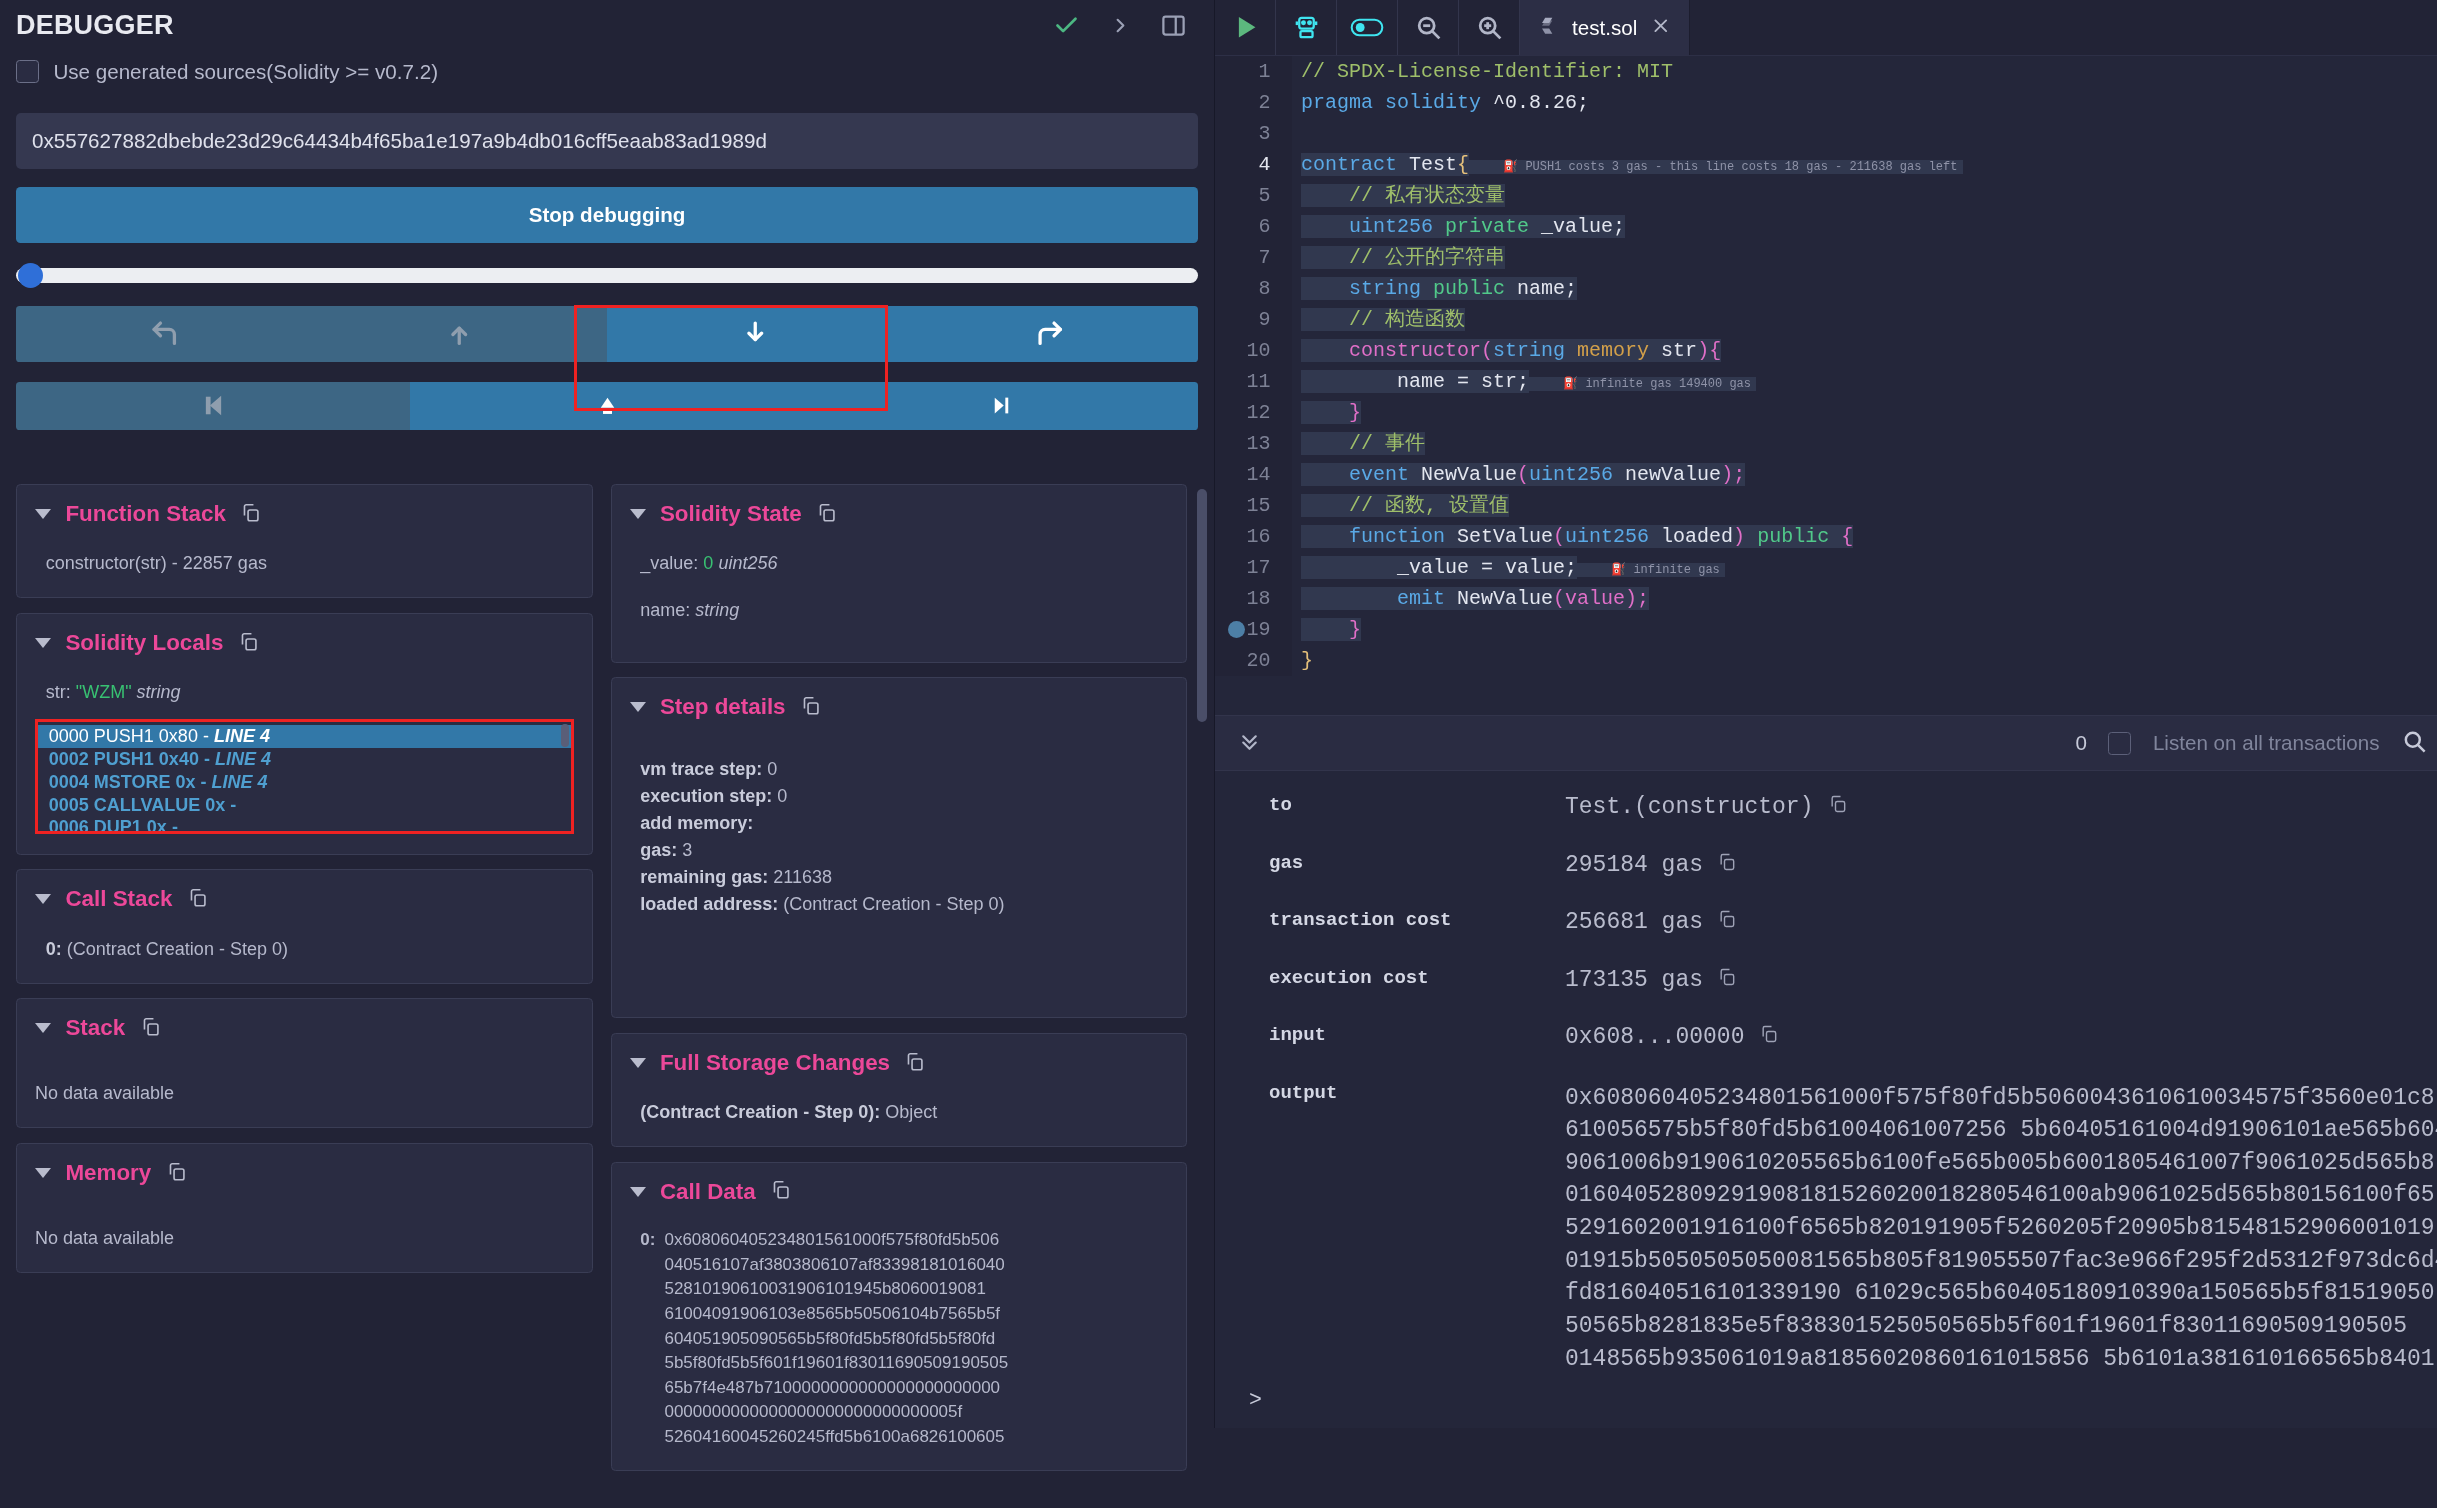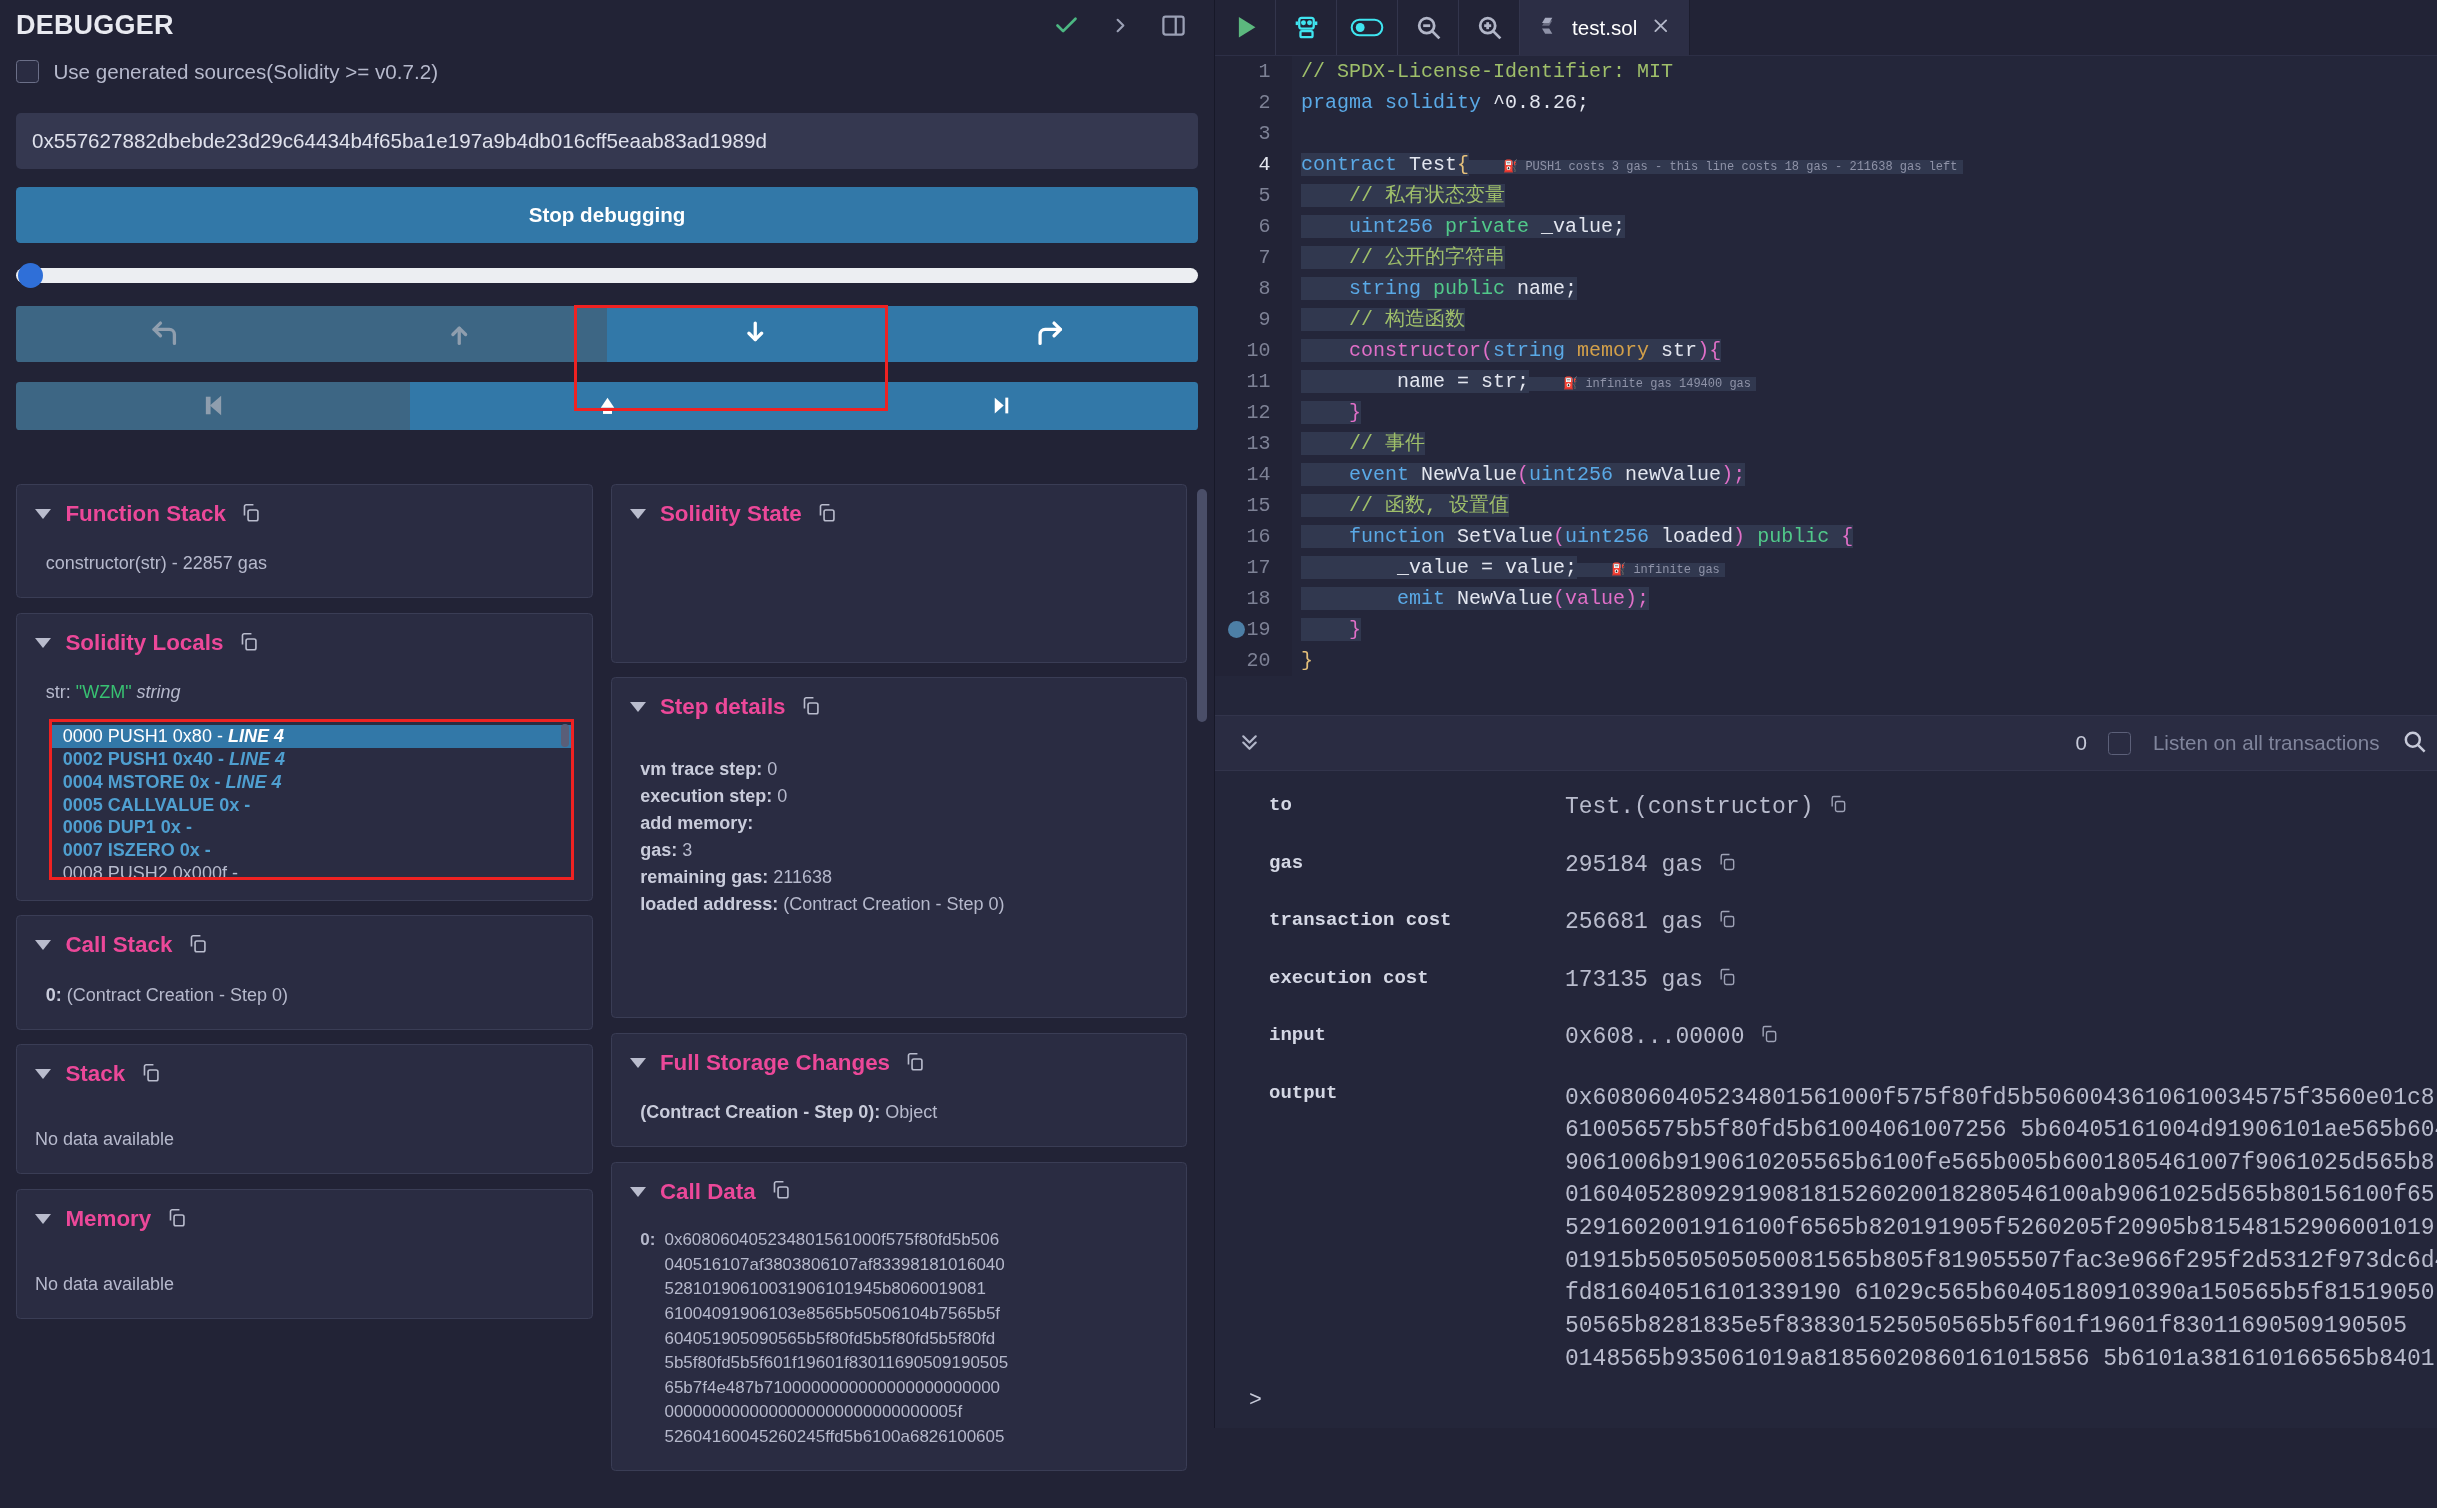--- a/index.html
+++ b/index.html
@@ -132,23 +132,22 @@
   .green { color: #38c172; }
   .ital { font-style: italic; }
   .kv b { color: #c9ccdb; font-weight: bold; }
 
   
   .opcode-wrap {
     position: relative;
     border: 3.6px solid #ef2222;
     margin-top: 12.6px;
     background: #2a2c42;
-    height: 161px;
+    height: 115px;
     overflow: hidden;
-    margin-left: 14px;
   }
   .opcode-list {
     padding: 3.6px 0 0 0;
     height: 100%;
     overflow: hidden;
     position: relative;
   }
   .opcode {
     font-size: 18px; color: #4f9fd0; font-weight: bold;
     padding: 0.9px 10.8px; white-space: nowrap;
@@ -458,20 +457,31 @@
 
       <div class="panel" style="min-height:179px">
         <div class="panel-head">
           <div class="caret"></div>
           <div class="panel-title">Solidity State</div>
           <div class="copy-ico">
             <svg width="21.5" height="21.5" viewBox="0 0 24 24" fill="none" stroke="#b9bccd" stroke-width="1.8">
                 <rect x="9" y="9" width="11" height="12" rx="2"></rect>
                 <path d="M5 15V5a2 2 0 0 1 2-2h8"></path>
               </svg>
+          </div>
+        </div>
+        <div class="panel-body">
+          <div style="margin-bottom:20px">
+            <span>_value:</span>
+            <span class="green">0</span>
+            <span class="ital">uint256</span>
+          </div>
+          <div>
+            <span>name:</span>
+            <span class="ital">string</span>
           </div>
         </div>
       </div>
 
       <div class="panel" style="min-height:341px">
         <div class="panel-head">
           <div class="caret"></div>
           <div class="panel-title">Step details</div>
           <div class="copy-ico">
             <svg width="21.5" height="21.5" viewBox="0 0 24 24" fill="none" stroke="#b9bccd" stroke-width="1.8">

